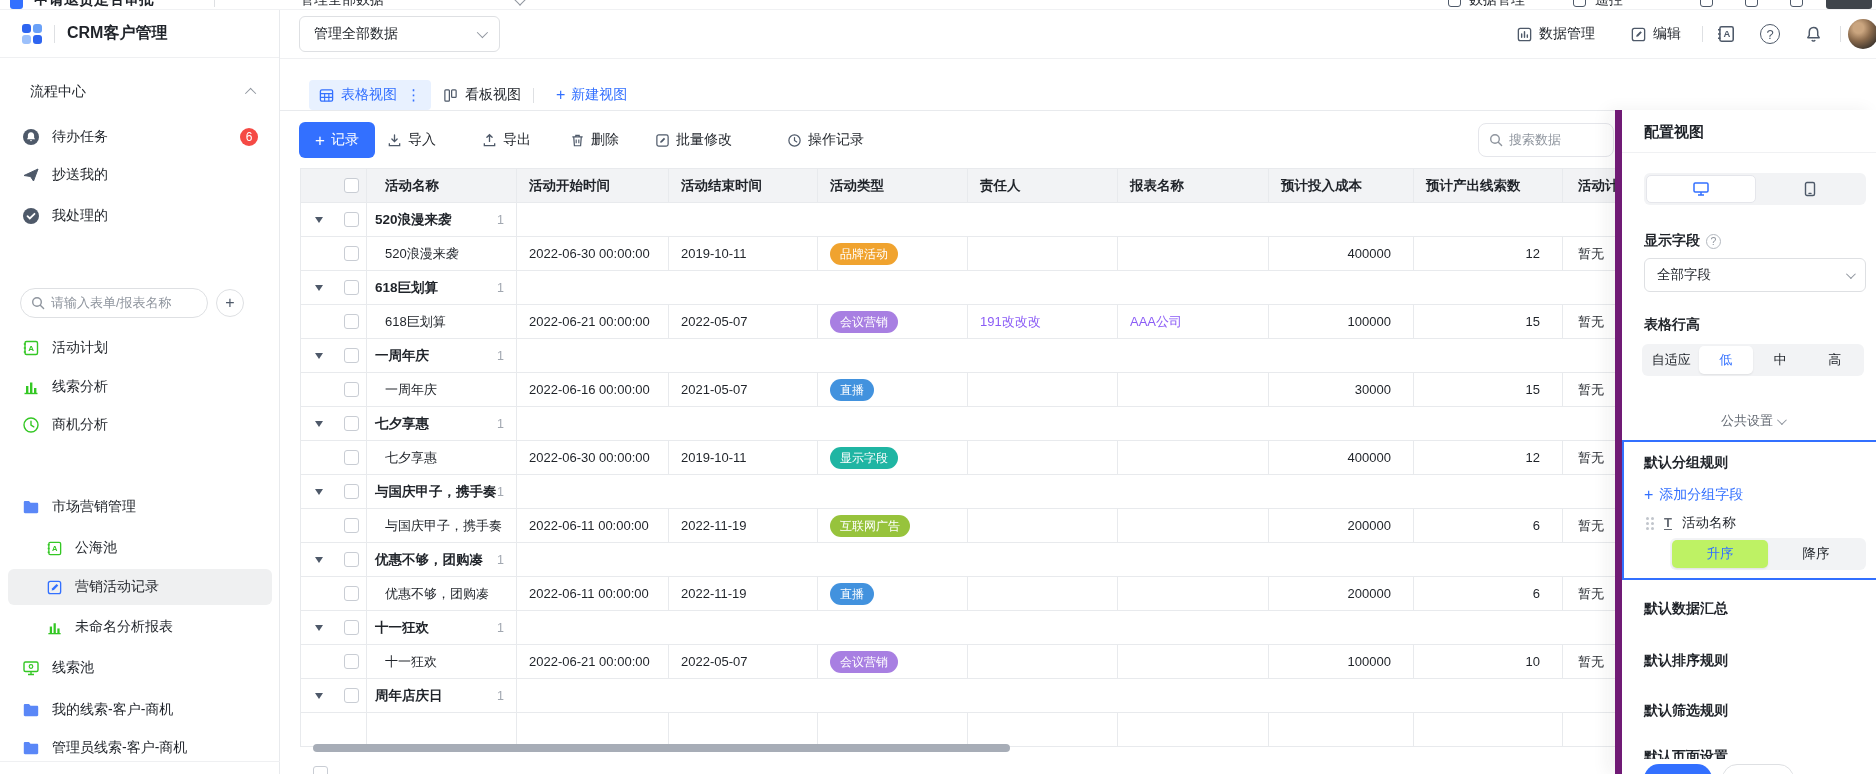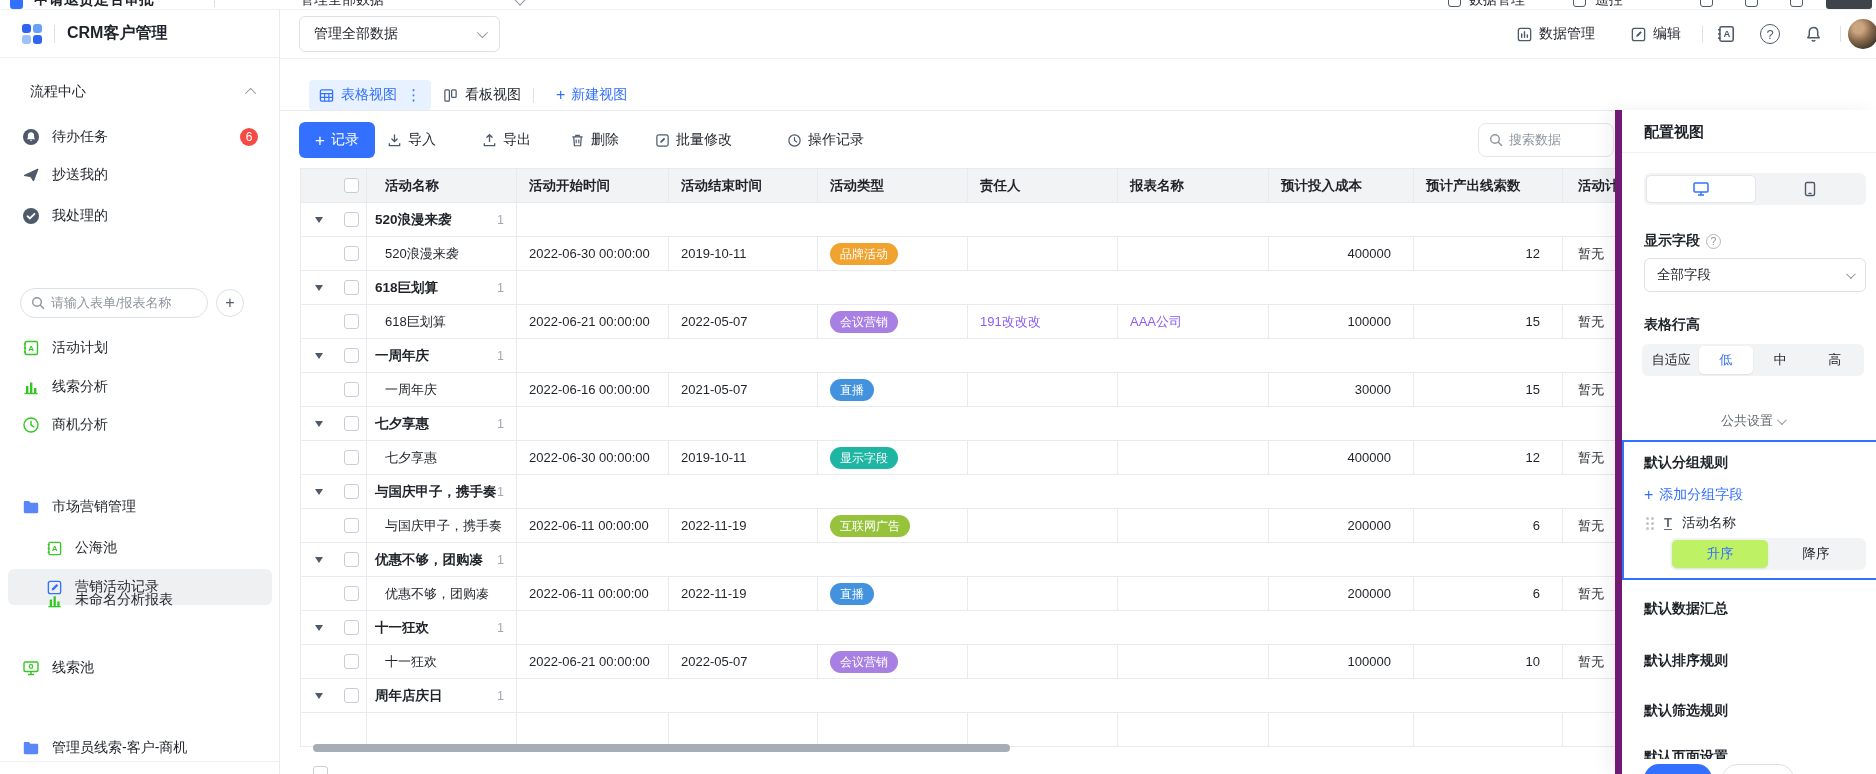--- a/index.html
+++ b/index.html
@@ -248,37 +248,43 @@
       </svg>
     <span class="lbl">公海池</span>
   </div>
   <div class="sb-row sub selected" style="top:559px">
     <svg class="ic" width="17" height="17" viewBox="0 0 18 18">
         <rect x="2.5" y="2.5" width="13" height="13" rx="2" stroke="#3370FF" stroke-width="1.4" fill="none"></rect>
         <path d="M6 12.2l.6-2.4 4.6-4.6 1.8 1.8-4.6 4.6z" fill="#3370FF"></path>
       </svg>
     <span class="lbl">营销活动记录</span>
   </div>
-  <div class="sb-row sub" style="top:572px">
+  <div class="sb-row sub" style="top:599px">
     <svg class="ic" width="17" height="17" viewBox="0 0 18 18">
         <path d="M2.5 15.5h13" stroke="#34C724" stroke-width="1.4"></path>
         <rect x="4" y="8" width="2.4" height="7.5" fill="#34C724"></rect>
         <rect x="8" y="4.5" width="2.4" height="11" fill="#34C724"></rect>
         <rect x="12" y="10" width="2.4" height="5.5" fill="#34C724"></rect>
       </svg>
     <span class="lbl">未命名分析报表</span>
   </div>
 
   <div class="sb-row" style="top:640px">
     <svg class="ic" width="18" height="18" viewBox="0 0 18 18">
         <rect x="2" y="3" width="14" height="9.5" rx="1.5" stroke="#34C724" stroke-width="1.4" fill="none"></rect>
         <circle cx="9" cy="7.5" r="1.8" stroke="#34C724" stroke-width="1.2" fill="none"></circle>
         <path d="M9 12.5v2.5M6 15.5h6" stroke="#34C724" stroke-width="1.4"></path>
       </svg>
     <span class="lbl">线索池</span>
+  </div>
+  <div class="sb-row" style="top:682px">
+    <svg class="ic" width="18" height="18" viewBox="0 0 18 18">
+        <path d="M1.8 4.2c0-.7.6-1.2 1.2-1.2h4l1.5 1.8h6.5c.7 0 1.2.5 1.2 1.2v8c0 .7-.5 1.2-1.2 1.2H3c-.7 0-1.2-.5-1.2-1.2z" fill="#5A87F7"></path>
+      </svg>
+    <span class="lbl">我的线索-客户-商机</span>
   </div>
   <div class="sb-row" style="top:720px">
     <svg class="ic" width="18" height="18" viewBox="0 0 18 18">
         <path d="M1.8 4.2c0-.7.6-1.2 1.2-1.2h4l1.5 1.8h6.5c.7 0 1.2.5 1.2 1.2v8c0 .7-.5 1.2-1.2 1.2H3c-.7 0-1.2-.5-1.2-1.2z" fill="#5A87F7"></path>
       </svg>
     <span class="lbl">管理员线索-客户-商机</span>
   </div>
   <div class="sb-bottom-line"></div>
 </div>
 

